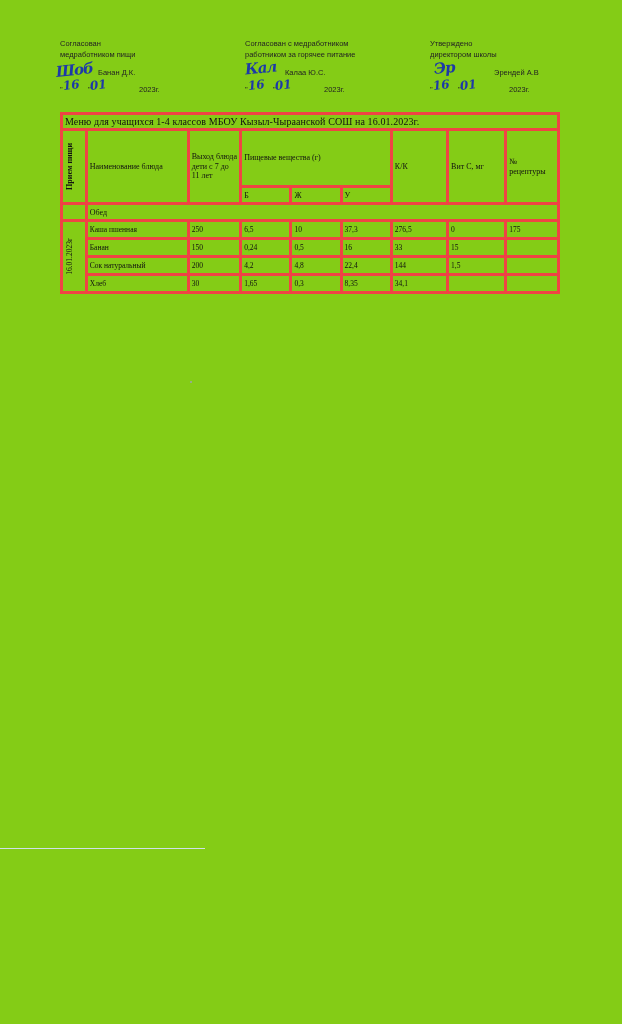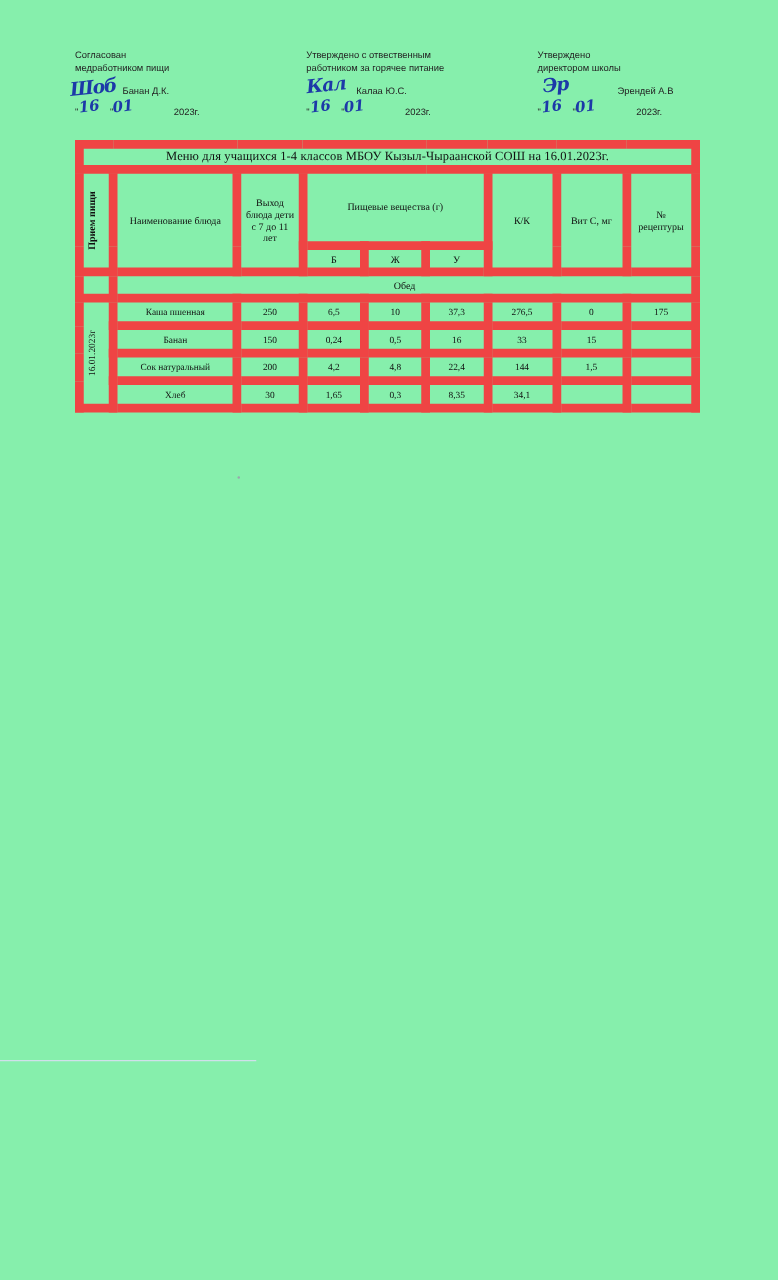--- a/index.html
+++ b/index.html
@@ -13,21 +13,21 @@
     position: relative;
     font-family: "Liberation Serif", serif;
     color: #1a1a1a;
     overflow: hidden;
   }
   .page {
     position: absolute;
     left: 0; top: 0;
     width: 622px;
     height: 1024px;
-    background: #86efac;
+    background: #84cc16;
   }
 
   
   .sig-block {
     position: absolute;
     top: 38px;
     left: 60px;
     width: 520px;
     height: 72px;
     font-family: "Liberation Sans", sans-serif;
@@ -95,23 +95,22 @@
     position: absolute;
     left: 60px;
     top: 112px;
     width: 500px;
     border-collapse: collapse;
     font-family: "Liberation Serif", serif;
     font-size: 7.5px;
     color: #111;
   }
   .menu-table td, .menu-table th {
-    border: 7px solid #ef4444;
+    border: 3px solid #ef4444;
     padding: 1px 2px;
-    text-align: center;
     vertical-align: middle;
     font-weight: normal;
   }
   .title-cell {
     font-weight: bold;
     font-size: 10px;
     padding: 4px 2px;
     letter-spacing: 0.1px;
   }
   .hdr {
@@ -201,21 +200,21 @@
       <div class="sig-date-row">
         <span class="q1">"</span>
         <span class="q2">"</span>
         <span class="yr">2023г.</span>
         <span class="ink date-ink" style="left:3px; top:-3px;">16</span>
         <span class="ink date-ink" style="left:30px; top:-3px;">01</span>
       </div>
     </div>
 
     <div class="sig-col c2">
-      <div class="sig-line">Утверждено с отвественным</div>
+      <div class="sig-line">Согласован с медработником</div>
       <div class="sig-line">работником за горячее питание</div>
       <div class="sig-name-row">
         <span class="ink sig-scrawl" style="left:0px; top:-4px;">Кал</span>
         <span class="nm">Калаа Ю.С.</span>
       </div>
       <div class="sig-date-row">
         <span class="q1">"</span>
         <span class="q2">"</span>
         <span class="yr">2023г.</span>
         <span class="ink date-ink" style="left:3px; top:-3px;">16</span>

